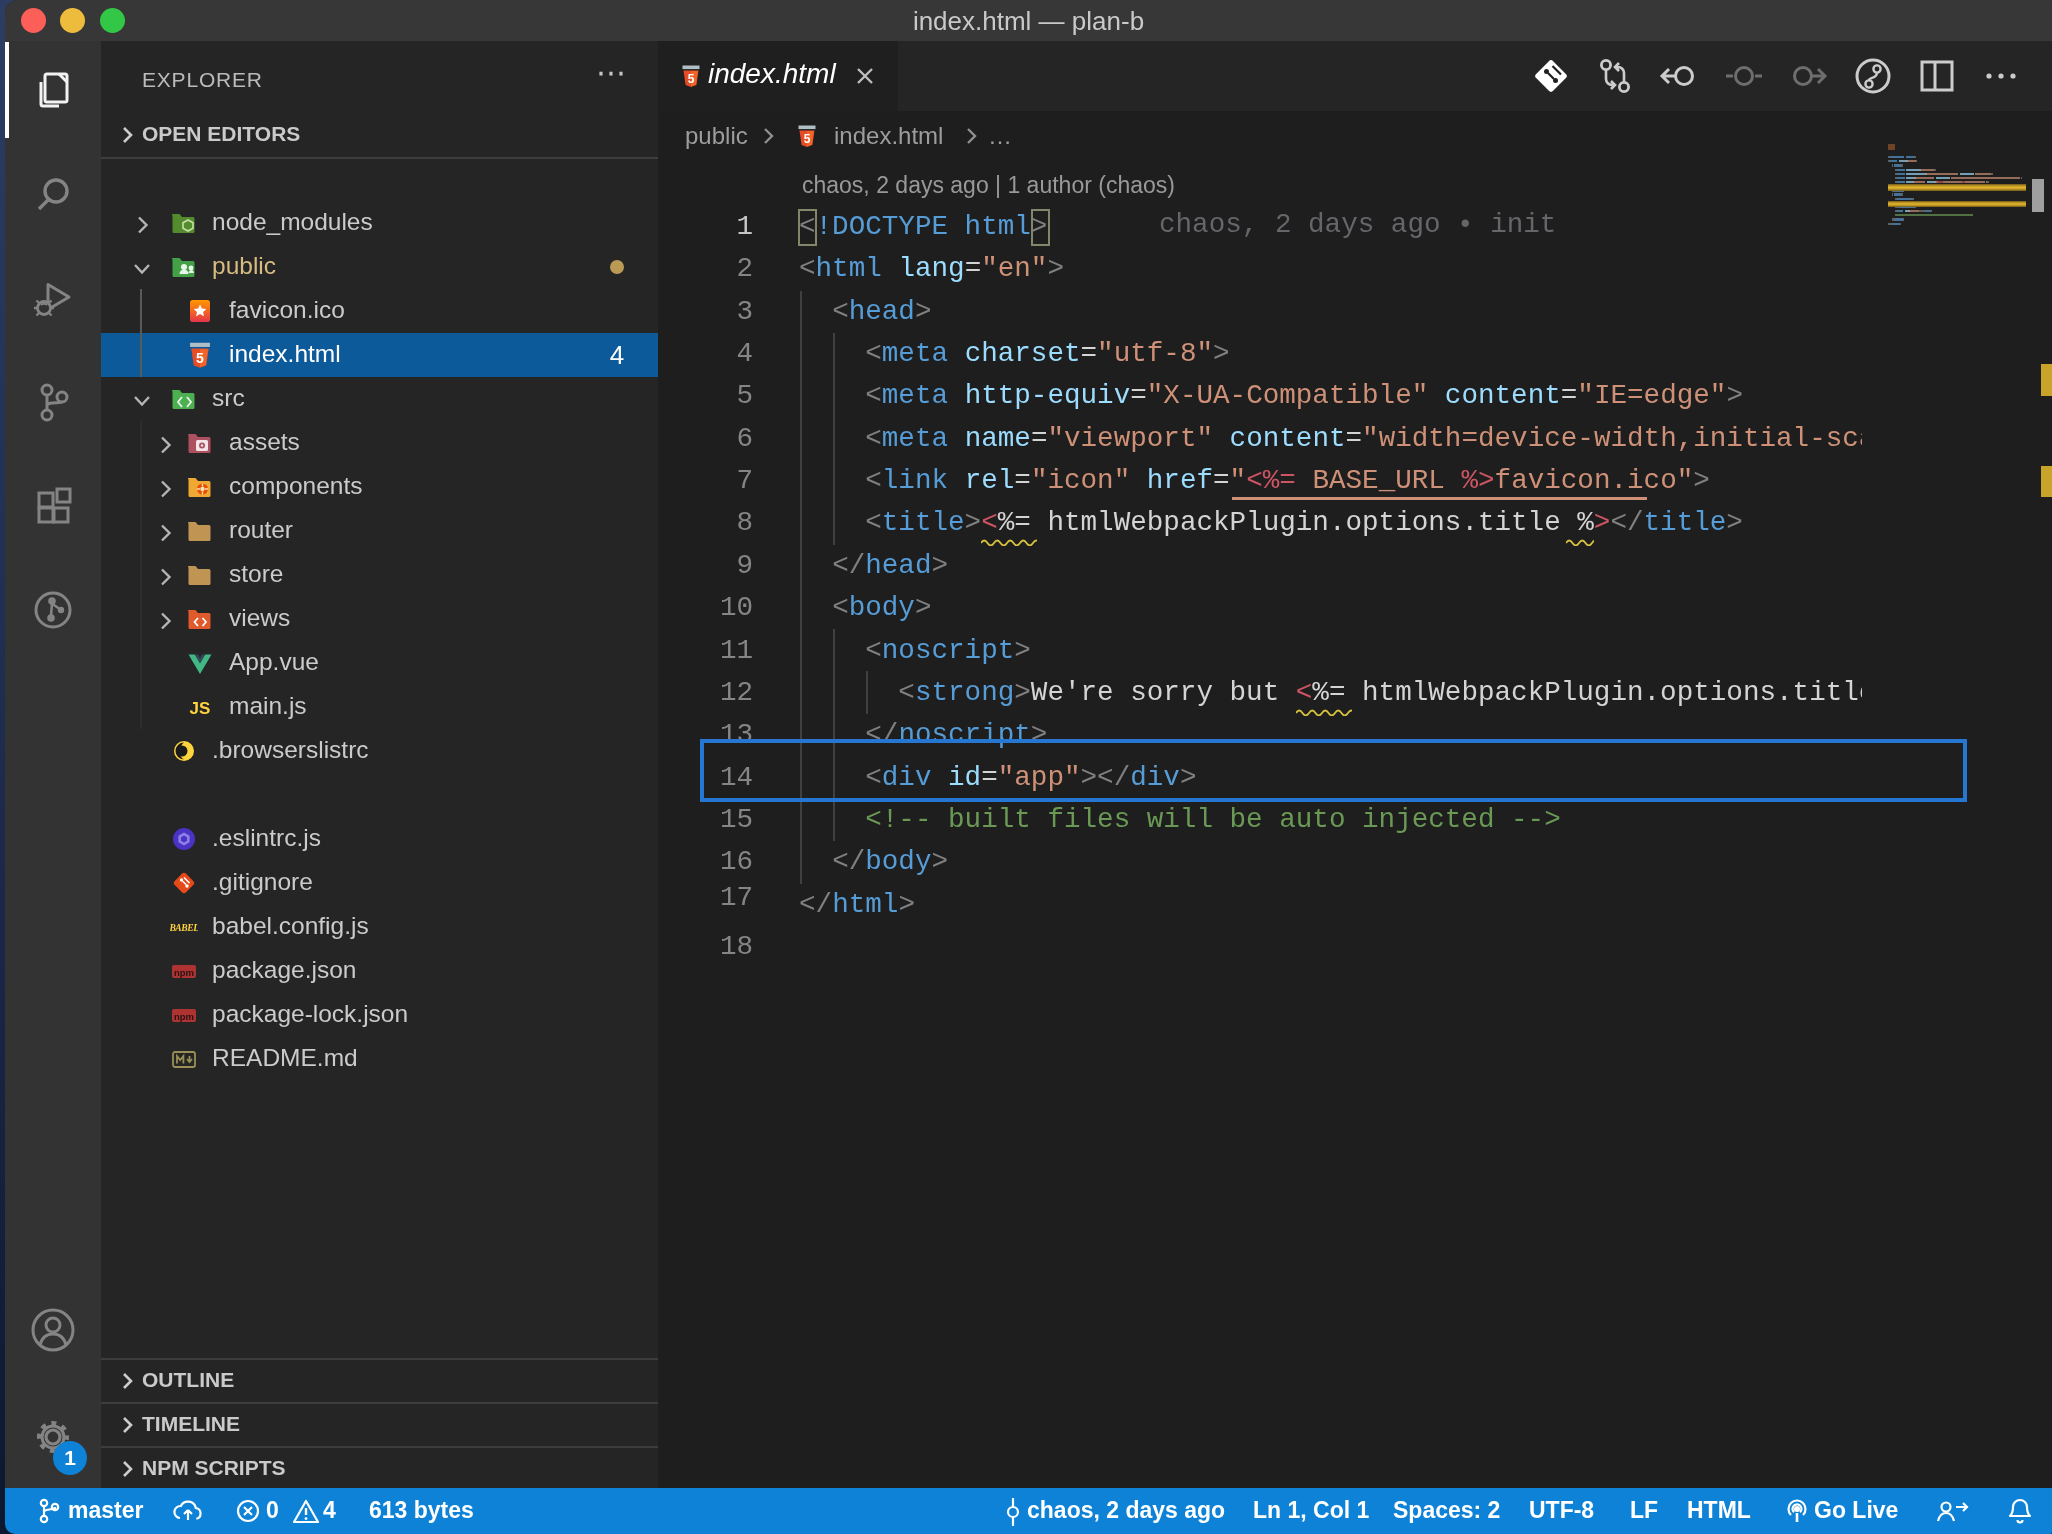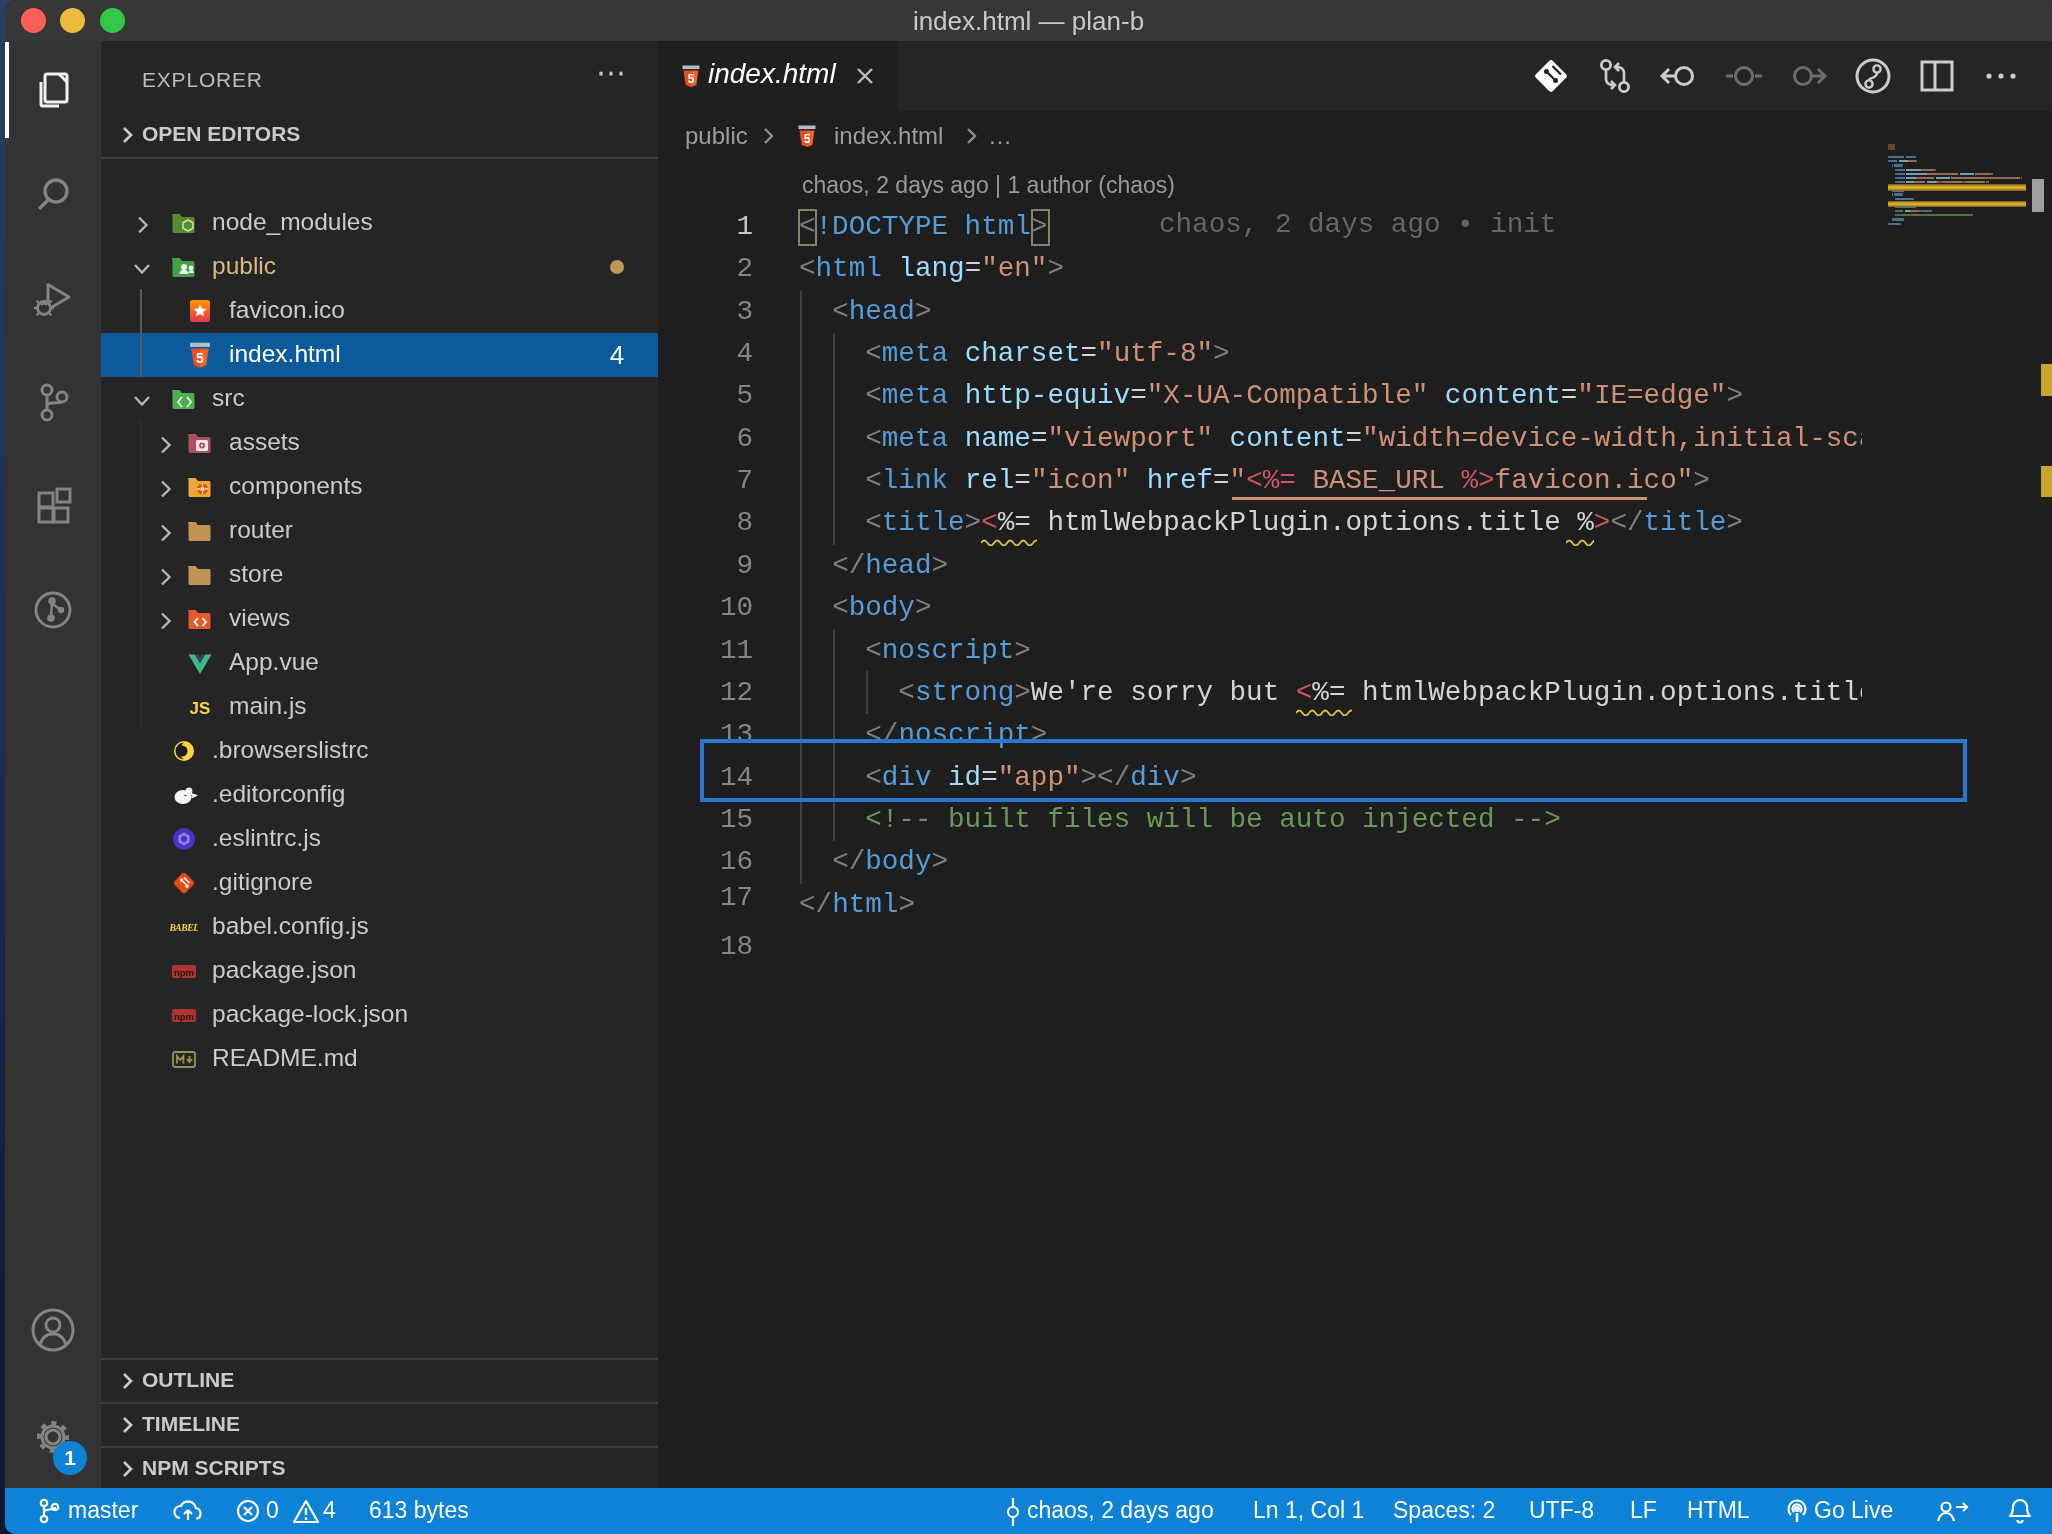--- a/index.html
+++ b/index.html
@@ -49,21 +49,21 @@
 .squig { position:absolute; height:8px; }
 .lnk { position:absolute; height:2.5px; background:#ce9178; }
 
 .minimap { position:absolute; left:1230px; top:-20px; width:138px; bottom:0; overflow:hidden; }
 .minimap i { position:absolute; height:2.3px; opacity:.68; }
 .ybar { position:absolute; left:0; width:138px; height:6.5px; background:linear-gradient(180deg,#6e591b,#c79c27 30%,#dfb42c 50%,#c79c27 70%,#6e591b); }
 .slider { position:absolute; background:#9f9f9f; }
 .ovmark { position:absolute; width:11px; background:#c8a42a; }
 
 .status { position:absolute; left:0; right:0; bottom:0; height:46px; background:#0d82d6; color:#ffffff; font-size:23px; }
-.st { position:absolute; top:9px; white-space:nowrap; }
+.st { position:absolute; top:9px; white-space:nowrap;font-weight:bold; }
 .sti { position:absolute; top:8px; }
 svg { display:block; }
 </style></head>
 <body>
 <div class="win">
   <div class="titlebar">
     <div class="tl" style="left:16px;background:#fb5f57"></div>
     <div class="tl" style="left:55px;background:#eebc3c"></div>
     <div class="tl" style="left:95px;background:#33c748"></div>
     <div class="title">index.html — plan-b</div>
@@ -309,31 +309,20 @@
         </span>
         <span class="lb" style="left:111px">.browserslistrc</span>
       </div>
 <div class="row" style="top:644px">
         <span class="ficon" style="left:85px">
           <svg width="28" height="28" viewBox="0 0 28 28" fill="none">
             <text x="14" y="21" font-family="Liberation Sans" font-weight="bold" font-size="17" fill="#ffd43d" text-anchor="middle">JS</text>
           </svg>
         </span>
         <span class="lb" style="left:128px">main.js</span>
-      </div>
-<div class="row" style="top:732px">
-        <span class="ficon" style="left:69px">
-          <svg width="28" height="28" viewBox="0 0 28 28" fill="none">
-            <ellipse cx="13" cy="16" rx="8.5" ry="7" fill="#f5f5f5"></ellipse>
-            <circle cx="19" cy="10" r="3.4" fill="#f5f5f5"></circle>
-            <path d="M21 13 l4.5 1.5 l-4 2" stroke="#f5f5f5" stroke-width="2" fill="none"></path>
-            <circle cx="15.5" cy="14.5" r="1.1" fill="#555"></circle>
-          </svg>
-        </span>
-        <span class="lb" style="left:111px">.editorconfig</span>
       </div>
 <div class="row" style="top:776px">
         <span class="ficon" style="left:69px">
           <svg width="28" height="28" viewBox="0 0 28 28" fill="none">
             <circle cx="14" cy="14" r="11" fill="#4b32c3"></circle>
             <path d="M14 7.5 l5.6 3.2 v6.6 L14 20.5 l-5.6 -3.2 v-6.6 Z" fill="#8c81e8"></path>
             <path d="M14 10.5 l3 1.7 v3.6 l-3 1.7 l-3 -1.7 v-3.6 Z" fill="#4b32c3"></path>
           </svg>
         </span>
         <span class="lb" style="left:111px">.eslintrc.js</span>

